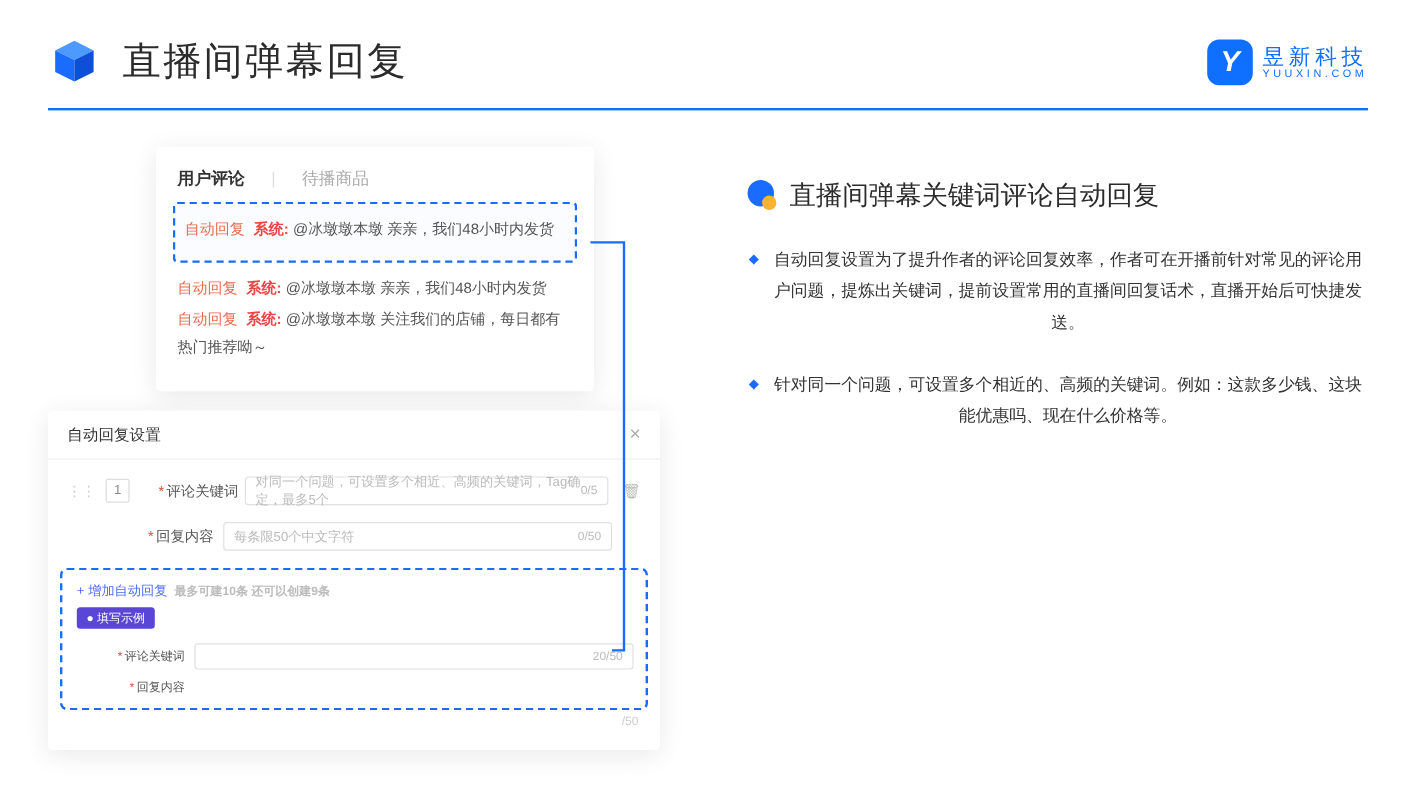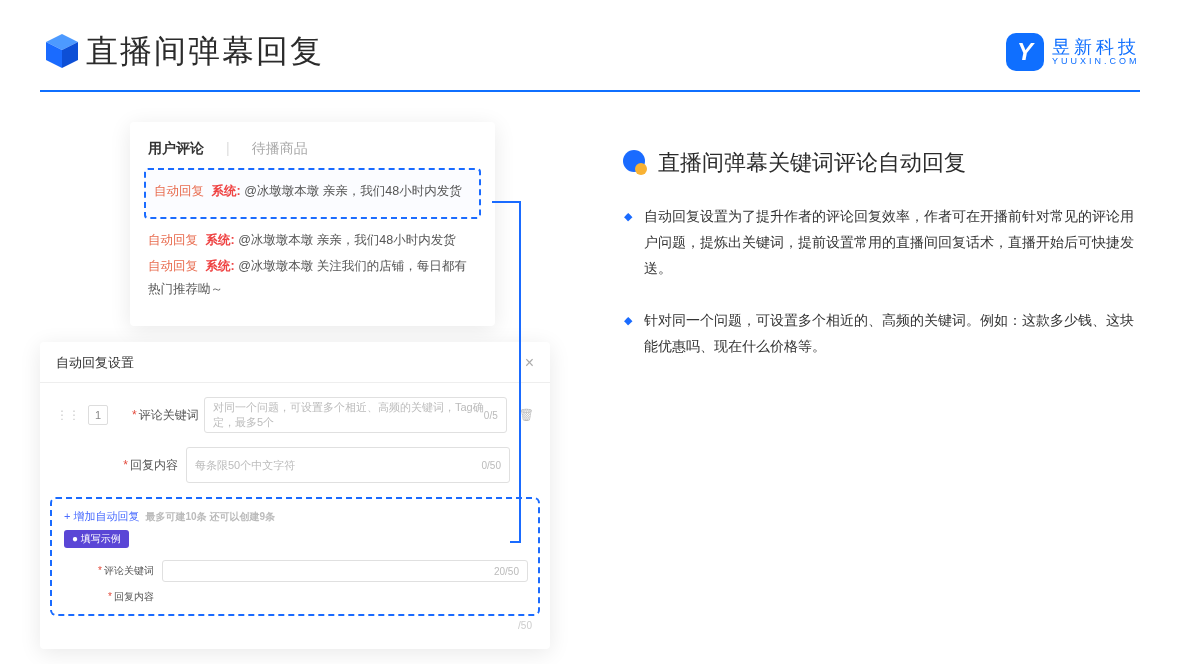--- a/index.html
+++ b/index.html
@@ -15,21 +15,21 @@
 
 .header {
   padding: 30px 40px 0 40px;
   display: flex;
   align-items: center;
   justify-content: space-between;
 }
 .header-left {
   display: flex;
   align-items: center;
-  gap: 2px;
+  gap: 18px;
 }
 .cube-icon {
   width: 44px;
   height: 44px;
   position: relative;
   flex-shrink: 0;
 }
 .page-title {
   font-size: 32px;
   font-weight: 500;
@@ -138,21 +138,21 @@
   width: 20px; height: 20px; border: 1px solid #ddd; font-size: 11px;
   display: flex; align-items: center; justify-content: center; color: #888;
   border-radius: 2px;
 }
 .req { color: #e34b3d; margin-right: 2px; }
 .label { font-size: 12px; color: #555; white-space: nowrap; width: 64px; text-align: right; }
 .input-box {
   flex: 1;
   border: 1px solid #e0e0e0;
   border-radius: 3px;
-  height: 36px;
+  height: 24px;
   display: flex;
   align-items: center;
   padding: 0 8px;
   font-size: 11px;
   color: #bbb;
   background: #fff;
   position: relative;
 }
 .input-count {
   position: absolute;
@@ -198,20 +198,21 @@
 .connector {
   position: absolute;
   border-color: #1a6bff;
   z-index: 3;
 }
 
 
 .right-col {
   flex: 1;
   padding-top: 26px;
+  text-align: center;
 }
 .section-head {
   display: flex;
   align-items: center;
   gap: 10px;
   margin-bottom: 26px;
 }
 .bubble-icon {
   width: 28px; height: 28px; position: relative;
   flex-shrink: 0;

